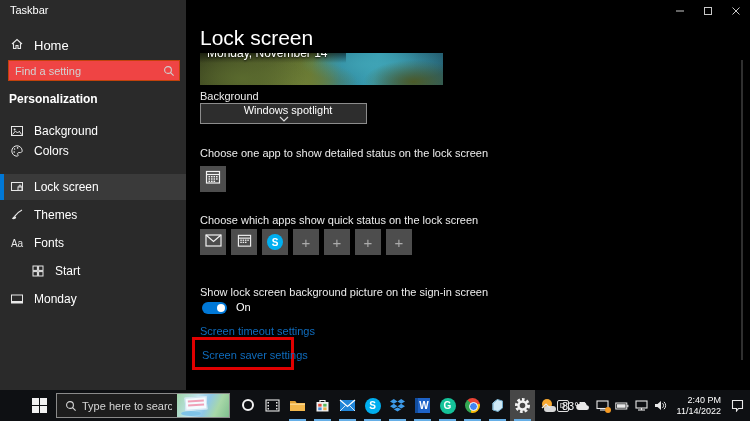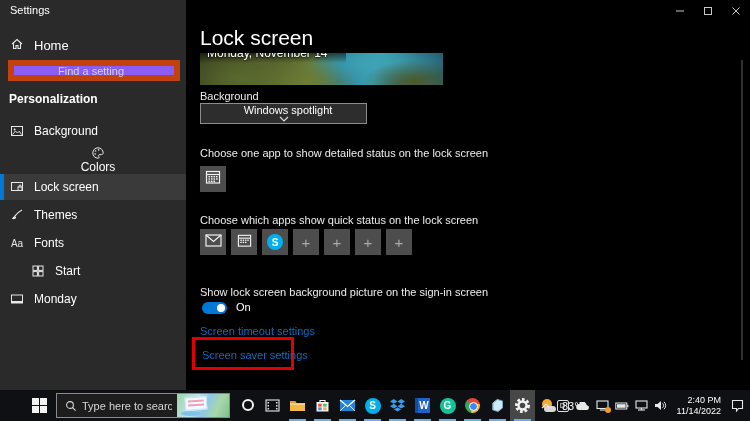--- a/index.html
+++ b/index.html
@@ -8,21 +8,21 @@
 
   
   #sidebar{position:absolute;left:0;top:0;width:186px;height:390px;background:#2a2a2a;color:#fff;}
   .app-title{position:absolute;left:10px;top:4px;font-size:11px;color:#fff;}
   .win-controls{position:absolute;right:0;top:0;height:22px;display:flex;align-items:center;gap:0;}
   .wc-btn{width:28px;height:22px;display:flex;align-items:center;justify-content:center;}
   .wc-btn svg{display:block;}
   .home-row{position:absolute;left:0;top:32px;width:186px;height:26px;display:flex;align-items:center;cursor:default;}
   .home-row .icon{width:14px;margin-left:10px;}
   .home-row span{margin-left:10px;font-size:13px;color:#fff;}
-  .side-search{position:absolute;left:8px;top:60px;width:172px;height:21px;background:#8b5cf6;border:6px solid #c2410c;display:flex;align-items:center;padding-left:38px;}
+  .side-search{position:absolute;left:8px;top:60px;width:172px;height:21px;background:#ef4444;border:1px solid #c2410c;display:flex;align-items:center;}
   .side-search input{flex:1;background:transparent;border:none;outline:none;color:#e6e6e6;font-size:11px;padding:0 6px;}
   .side-search input::placeholder{color:#d2d2d2;}
   .side-search .mag{margin-right:6px;display:flex;}
   .section-head{position:absolute;left:9px;top:92px;font-size:12px;font-weight:bold;color:#fff;}
   .nav-item{position:absolute;left:0;width:186px;height:26px;display:flex;align-items:center;color:#fff;}
   .nav-item .icon{width:14px;margin-left:10px;display:flex;}
   .nav-item .lbl{margin-left:10px;font-size:12px;}
   .nav-item.selected{background:#3a3a3a;}
   .nav-item.selected::before{content:'';position:absolute;left:0;top:0;bottom:0;width:4px;background:#0078d7;}
   .fonts-glyph{font-size:10px;color:#e8e8e8;margin-left:10px;width:14px;text-align:center;}
@@ -86,21 +86,21 @@
   .disp{position:relative;}
   .disp .dot{position:absolute;right:-2px;bottom:-2px;width:6px;height:6px;border-radius:50%;background:#f59a23;}
   .clock{text-align:right;font-size:9px;line-height:11px;color:#fff;margin:0 4px;}
 </style>
 </head>
 <body>
 
 <div id="screen">
 
   <div id="sidebar">
-    <div class="app-title">Settings</div>
+    <div class="app-title">Taskbar</div>
 
     <div class="home-row">
       <span class="icon">
         <svg width="14" height="14" viewBox="0 0 14 14">
             <path d="M2 7 L7 2.5 L12 7 M3.5 6.5 V11.5 H6 V8.5 H8 V11.5 H10.5 V6.5" fill="none" stroke="#e8e8e8" stroke-width="1.1"></path>
           </svg>
       </span>
       <span>Home</span>
     </div>
 
@@ -120,21 +120,21 @@
       <span class="icon">
         <svg width="14" height="14" viewBox="0 0 14 14">
             <rect x="1.5" y="2.5" width="11" height="9" fill="none" stroke="#e8e8e8" stroke-width="1"></rect>
             <circle cx="4.6" cy="5.4" r="1" fill="#e8e8e8"></circle>
             <path d="M2.5 10.5 L5.5 7 L7.5 9 L9.3 7.2 L11.5 10.5" fill="none" stroke="#e8e8e8" stroke-width="1"></path>
           </svg>
       </span>
       <span class="lbl">Background</span>
     </div>
 
-    <div class="nav-item" style="top:146px;flex-direction:column;">
+    <div class="nav-item" style="top:138px;">
       <span class="icon">
         <svg width="14" height="14" viewBox="0 0 14 14">
             <path d="M7 1.8 a5.2 5.2 0 1 0 0 10.4 c1.2 0 1.4-1 .8-1.7 c-.6-.8-.2-1.9 1-1.9 h1.6 c1 0 1.8-.8 1.8-1.8 A5.2 5.2 0 0 0 7 1.8 Z" fill="none" stroke="#e8e8e8" stroke-width="1"></path>
             <circle cx="4.6" cy="5" r=".8" fill="#e8e8e8"></circle>
             <circle cx="7.6" cy="3.9" r=".8" fill="#e8e8e8"></circle>
             <circle cx="4.2" cy="8" r=".8" fill="#e8e8e8"></circle>
           </svg>
       </span>
       <span class="lbl">Colors</span>
     </div>

